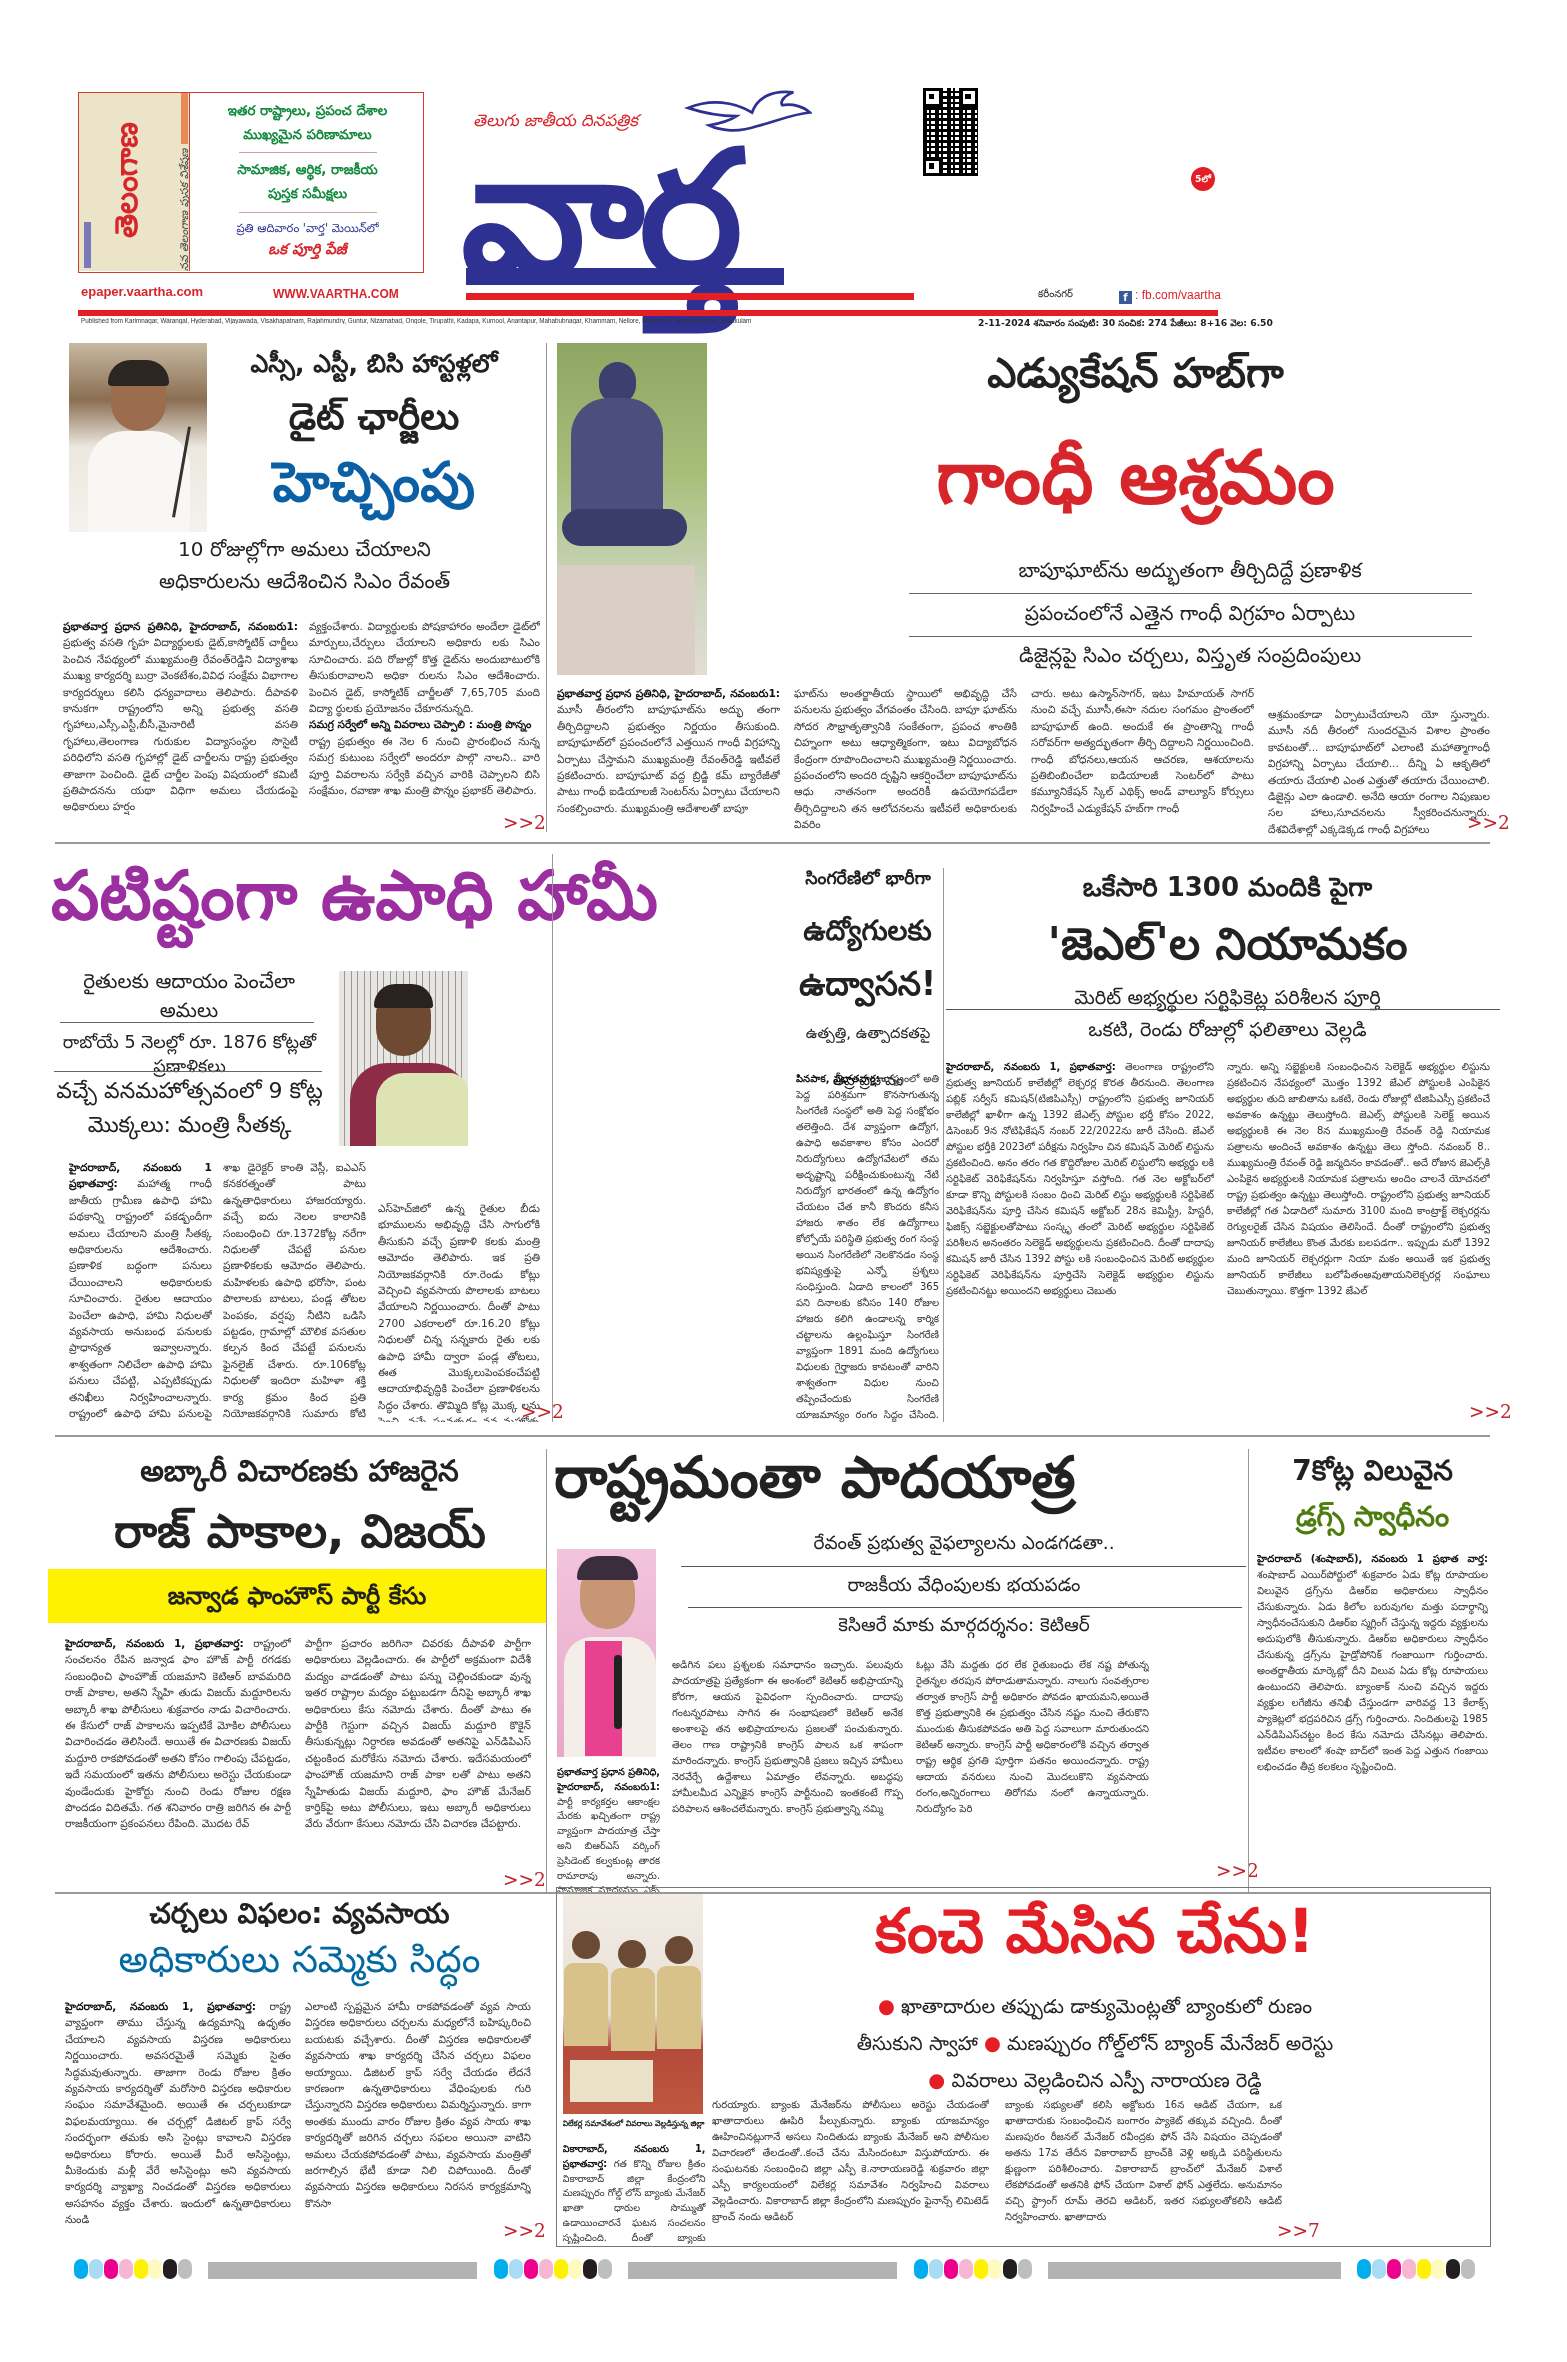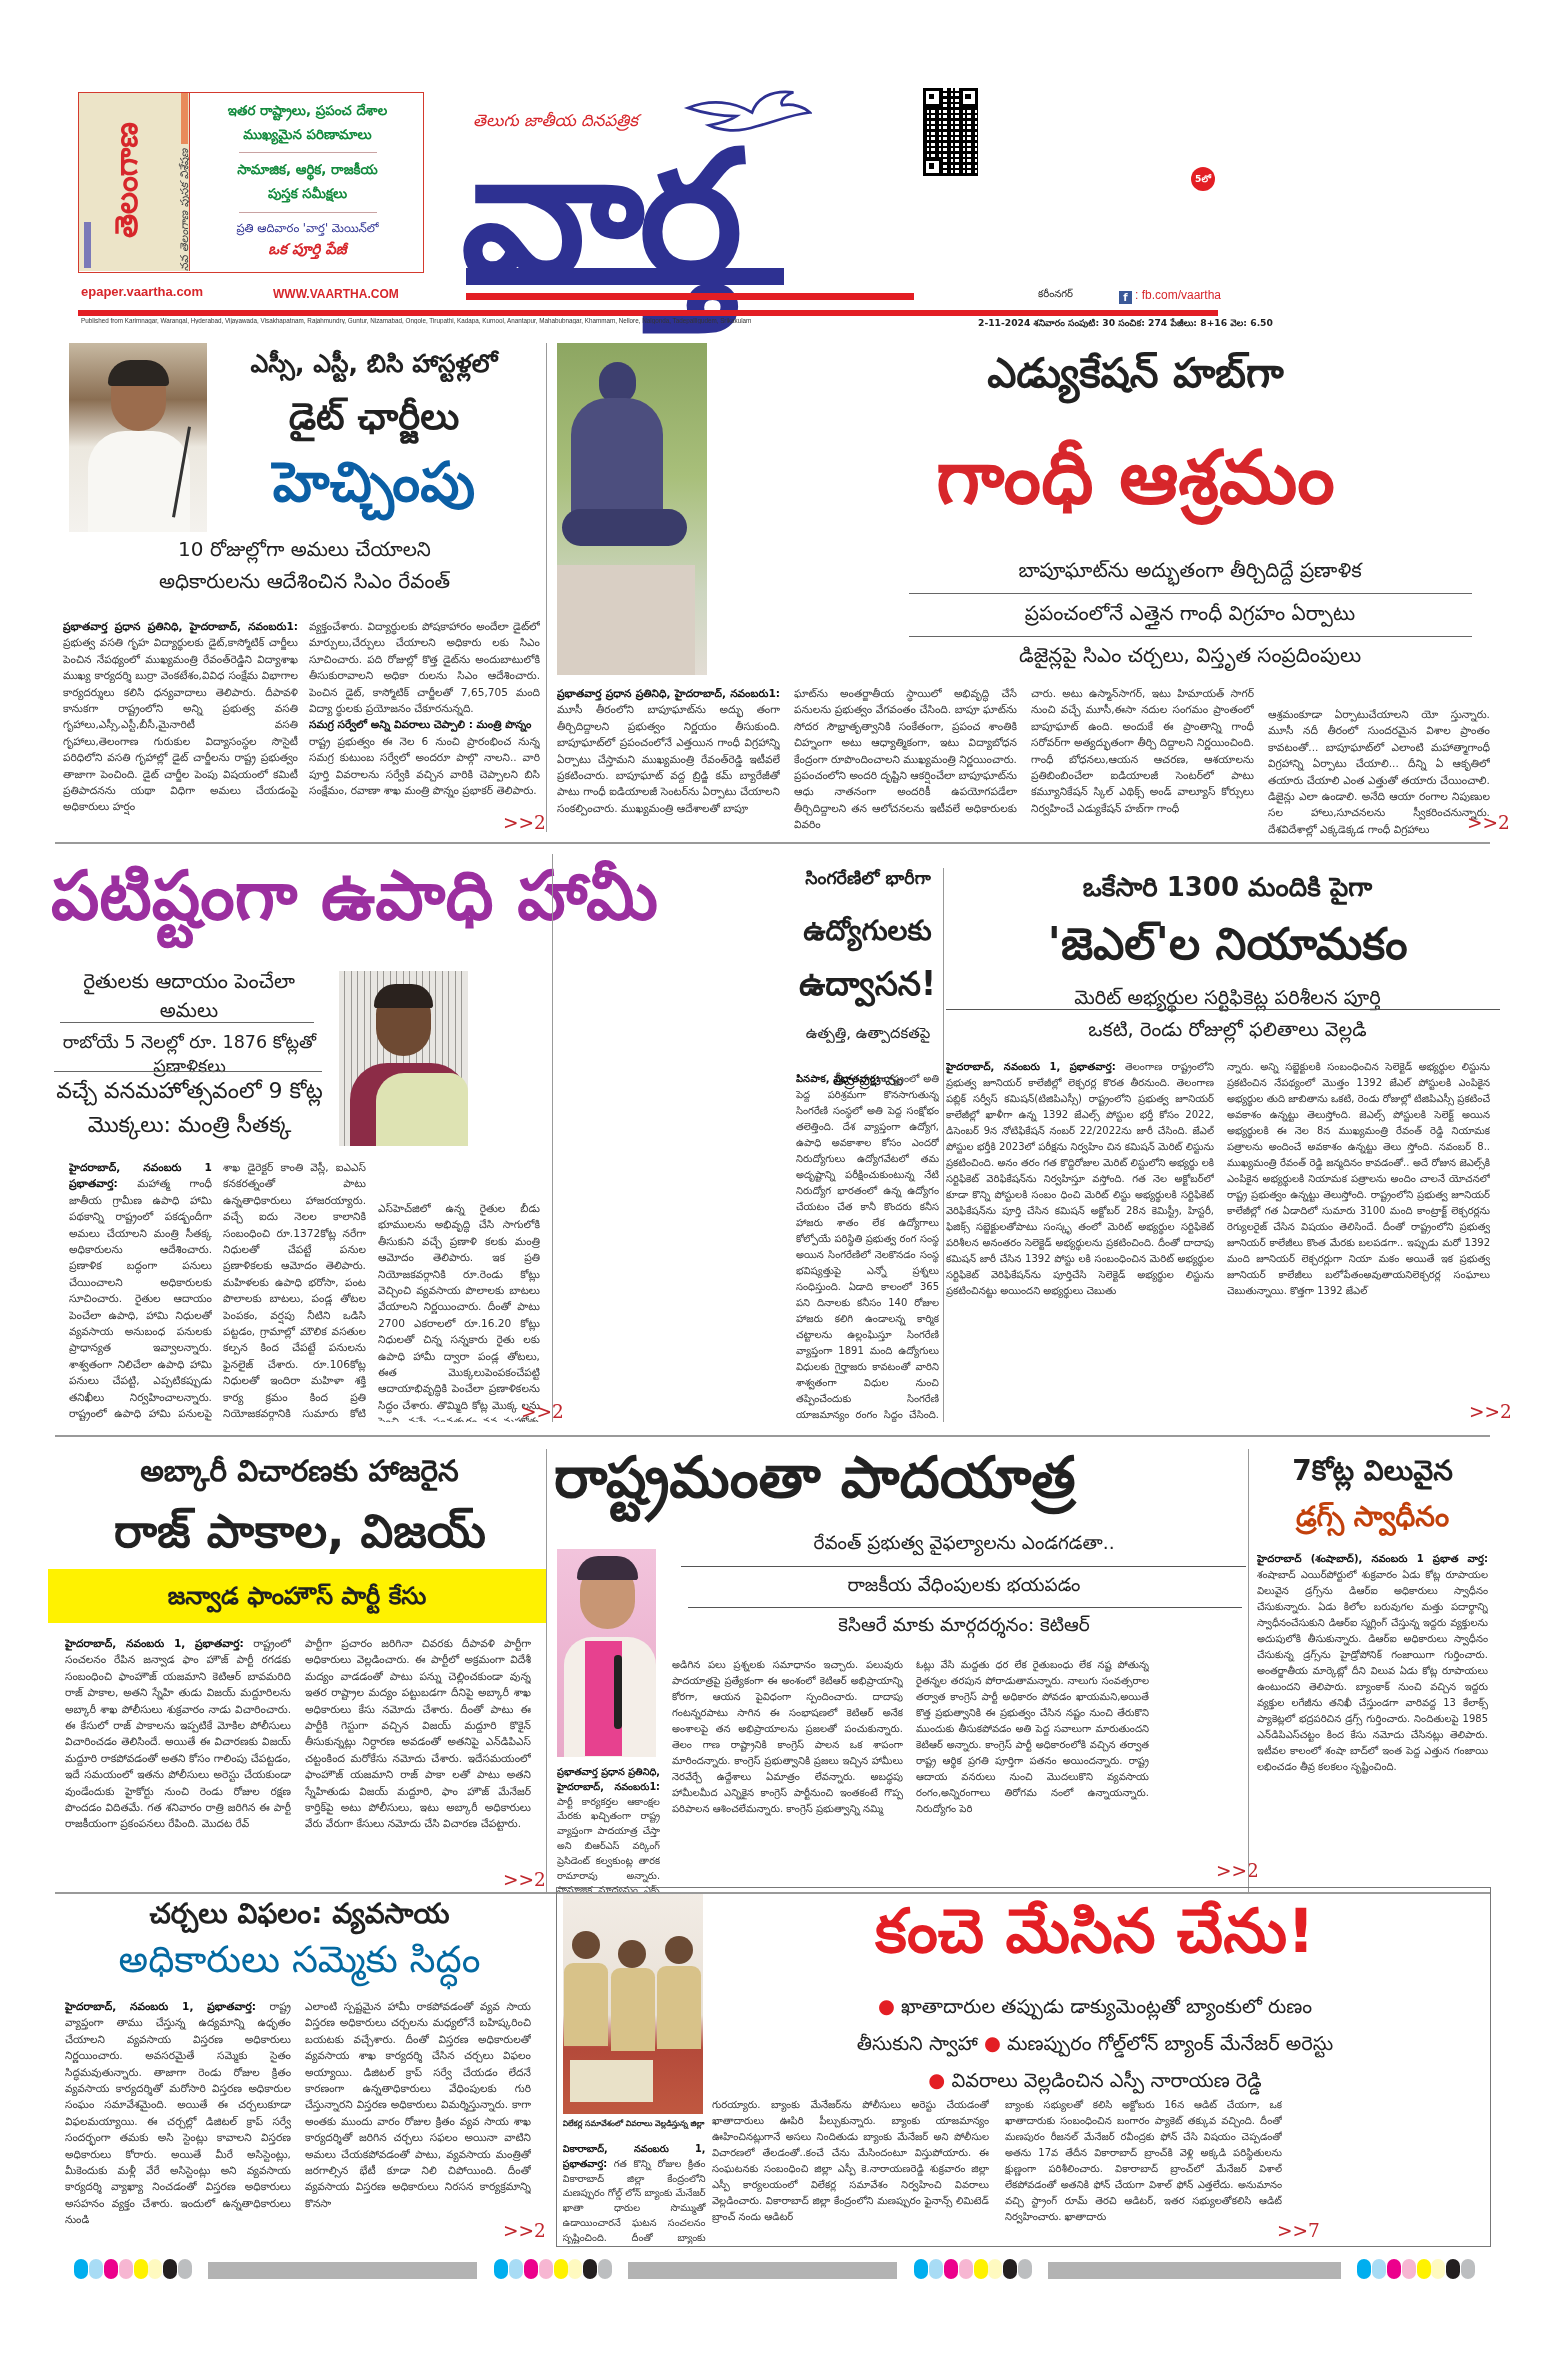--- a/index.html
+++ b/index.html
@@ -222,21 +222,21 @@
   <span>అడిగిన పలు ప్రశ్నలకు సమాధానం ఇచ్చారు. పలువురు పాదయాత్రపై ప్రత్యేకంగా ఈ అంశంలో కెటిఆర్ అభిప్రాయాన్ని కోరగా, ఆయన పైవిధంగా స్పందించారు. దాదాపు గంటన్నరపాటు సాగిన ఈ సంభాషణలో కెటిఆర్ అనేక అంశాలపై తన అభిప్రాయాలను ప్రజలతో పంచుకున్నారు. తెలం గాణ రాష్ట్రానికి కాంగ్రెస్ పాలన ఒక శాపంగా మారిందన్నారు. కాంగ్రెస్ ప్రభుత్వానికి ప్రజలు ఇచ్చిన హామీలు నెరవేర్చే ఉద్దేశాలు ఏమాత్రం లేవన్నారు. అబద్ధపు హామీలమీద ఎన్నికైన కాంగ్రెస్ పార్టీనుంచి ఇంతకంటే గొప్ప పరిపాలన ఆశించలేమన్నారు. కాంగ్రెస్ ప్రభుత్వాన్ని నమ్మి</span>
 </div>
 <div class="abs body-text" style="left:916px;top:1657px;width:233px;height:235px;font-size:10px;line-height:16px;">
   <span>ఓట్లు వేసి మద్దతు ధర లేక రైతుబంధు లేక నష్ట పోతున్న రైతన్నల తరపున పోరాడుతామన్నారు. నాలుగు సంవత్సరాల తర్వాత కాంగ్రెస్ పార్టీ అధికారం పోవడం ఖాయమని,అయితే కొత్త ప్రభుత్వానికి ఈ ప్రభుత్వం చేసిన నష్టం నుంచి తేరుకొని ముందుకు తీసుకపోవడం అతి పెద్ద సవాలుగా మారుతుందని కెటిఆర్ అన్నారు. కాంగ్రెస్ పార్టీ అధికారంలోకి వచ్చిన తర్వాత రాష్ట్ర ఆర్థిక ప్రగతి పూర్తిగా పతనం అయిందన్నారు. రాష్ట్ర ఆదాయ వనరులు నుంచి మొదలుకొని వ్యవసాయ రంగం,అన్నిరంగాలు తిరోగమ నంలో ఉన్నాయన్నారు. నిరుద్యోగం పెరి</span>
 </div>
 <div class="abs cont" style="left:1216px;top:1860px;">&gt;&gt;2</div>
 
 <div class="vr" style="left:1248px;top:1449px;height:443px;"></div>
 
 <div class="abs center" style="left:1255px;top:1454px;width:235px;font-size:28px;font-weight:bold;color:#222;">7కోట్ల విలువైన</div>
-<div class="abs center" style="left:1255px;top:1500px;width:235px;font-size:28px;font-weight:bold;color:#c2410c;">డ్రగ్స్ స్వాధీనం</div>
+<div class="abs center" style="left:1255px;top:1500px;width:235px;font-size:28px;font-weight:bold;color:#4d7c0f;">డ్రగ్స్ స్వాధీనం</div>
 <div class="abs body-text" style="left:1257px;top:1551px;width:231px;height:332px;font-size:10px;line-height:16px;">
   <span class="dl">హైదరాబాద్ (శంషాబాద్), నవంబరు 1 ప్రభాత వార్త:</span>
   <span>శంషాబాద్ ఎయిర్‌పోర్టులో శుక్రవారం ఏడు కోట్ల రూపాయల విలువైన డ్రగ్స్‌ను డిఆర్‌ఐ అధికారులు స్వాధీనం చేసుకున్నారు. ఏడు కిలోల బరువుగల మత్తు పదార్థాన్ని స్వాధీనంచేసుకుని డిఆర్‌ఐ స్మగ్లింగ్ చేస్తున్న ఇద్దరు వ్యక్తులను అదుపులోకి తీసుకున్నారు. డిఆర్‌ఐ అధికారులు స్వాధీనం చేసుకున్న డ్రగ్స్‌ను హైడ్రోపోనిక్ గంజాయిగా గుర్తించారు. అంతర్జాతీయ మార్కెట్లో దీని విలువ ఏడు కోట్ల రూపాయలు ఉంటుందని తెలిపారు. బ్యాంకాక్ నుంచి వచ్చిన ఇద్దరు వ్యక్తుల లగేజీను తనిఖీ చేస్తుండగా వారివద్ద 13 కేలాక్స్ ప్యాకెట్లలో భద్రపరిచిన డ్రగ్స్ గుర్తించారు. నిందితులపై 1985 ఎన్‌డిపిఎస్‌చట్టం కింద కేసు నమోదు చేసినట్లు తెలిపారు. ఇటీవల కాలంలో శంషా బాద్‌లో ఇంత పెద్ద ఎత్తున గంజాయి లభించడం తీవ్ర కలకలం సృష్టించింది.</span>
 </div>
 
 <div class="hr" style="left:55px;top:1892px;width:1435px;height:1.8px;background:#999;"></div>
 
 <div class="abs center" style="left:55px;top:1897px;width:489px;font-size:28px;font-weight:bold;color:#222;">చర్చలు విఫలం: వ్యవసాయ</div>
 <div class="abs center" style="left:55px;top:1938px;width:489px;font-size:37px;font-weight:normal;color:#0369a1;">అధికారులు సమ్మెకు సిద్ధం</div>
 <div class="abs body-text" style="left:65px;top:1998px;width:226px;height:242px;">

